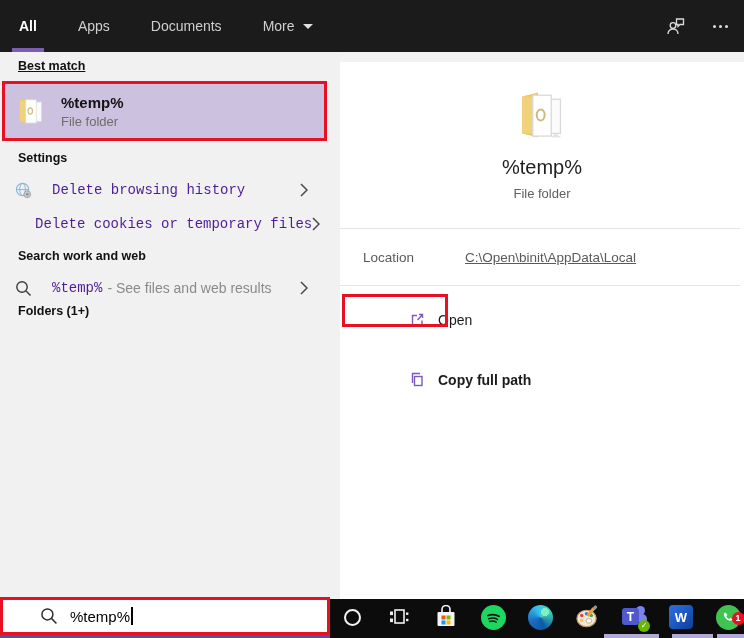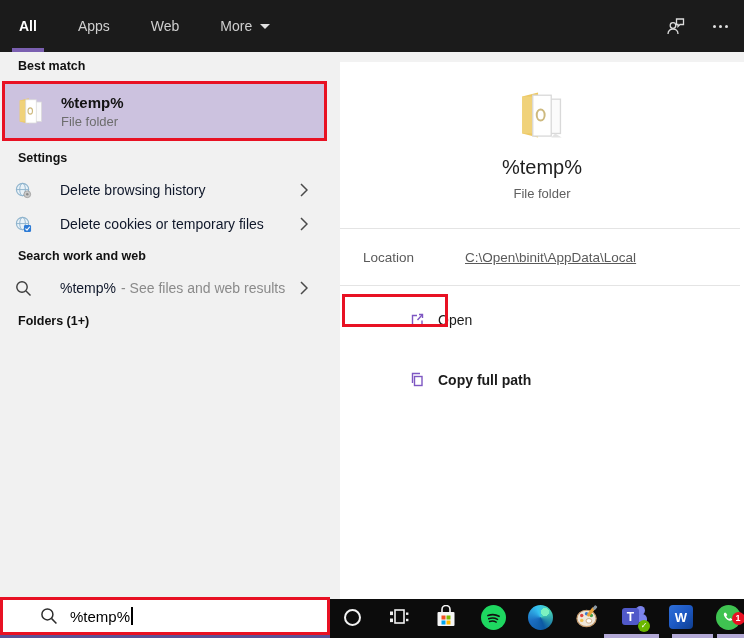--- a/index.html
+++ b/index.html
@@ -20,21 +20,21 @@
   .dots i { width:3px; height:3px; border-radius:50%; background:#e0e0e0; }
 
   
   .left { position:absolute; left:0; top:52px; width:340px; height:547px; background:#f1f1f1; }
   .sec-heading { position:absolute; left:18px; font-size:12.5px; font-weight:bold; color:#111; }
   .best-row { position:absolute; left:2px; top:29px; width:325px; height:60px; background:#ccc2df; border:3px solid #e81123; display:flex; align-items:center; padding-left:11px; }
   .best-texts { margin-left:15px; }
   .best-title { font-size:15px; font-weight:bold; color:#131313; }
   .best-sub { font-size:13px; color:#6d6d6d; margin-top:3px; }
   .lrow { position:absolute; left:0; width:330px; height:34px; display:flex; align-items:center; padding:0 10px 0 15px; }
-  .lrow .label { margin-left:28px; font-size:14px; color:#0f172a; white-space:nowrap; }
+  .lrow .label { margin-left:20px; font-size:14px; color:#4c1d95; white-space:nowrap;font-family:Liberation Mono, monospace; }
   .lrow .suffix { font-size:14px; color:#8a8a8a; margin-left:5px; white-space:nowrap; }
   .lrow .chev { margin-left:auto; margin-right:12px; display:flex; align-items:center; }
 
   
   .preview { position:absolute; left:340px; top:62px; width:404px; height:537px; background:#ffffff; }
   .big-folder { position:absolute; left:0; right:0; top:24px; display:flex; justify-content:center; }
   .pv-title { position:absolute; left:0; right:0; top:94px; text-align:center; font-size:20px; color:#1f1f1f; }
   .pv-sub { position:absolute; left:0; right:0; top:124px; text-align:center; font-size:13px; color:#5f5f5f; }
   .divider { position:absolute; left:0; right:4px; height:1px; background:#e4e4e4; }
   .loc-row { position:absolute; left:0; top:183px; width:100%; height:28px; }
@@ -78,21 +78,21 @@
 
   <div class="header">
     <div class="tabs">
       <div class="tab active">
           <span>All</span>
         </div>
       <div class="tab">
           <span>Apps</span>
         </div>
       <div class="tab">
-          <span>Web</span>
+          <span>Documents</span>
         </div>
       <div class="tab">
         <span>More</span>
         <span class="drop-arrow"></span>
       </div>
     </div>
     <div class="header-actions">
       <div class="hbtn">
         <svg width="20" height="20" viewBox="0 0 20 20">
           <circle cx="7" cy="9.5" r="2.8" fill="none" stroke="#dcdcdc" stroke-width="1.3"></circle>
@@ -105,21 +105,21 @@
             <i></i>
             <i></i>
             <i></i>
           </span>
       </div>
     </div>
   </div>
 
   <div class="left">
 
-    <div class="sec-heading" style="top:7px;">Best match</div>
+    <div class="sec-heading" style="top:7px;text-decoration:underline;">Best match</div>
 
     <div class="best-row">
       <svg width="30" height="34" viewBox="0 0 40 44">
         <path d="M5,8 L17,5 V39 L5,36 Z" fill="#edc863"></path>
         <rect x="5" y="8" width="14" height="28" fill="#f0d27a"></rect>
         <rect x="25" y="10" width="9" height="26" fill="#fbfbfb" stroke="#d9d9d9" stroke-width="1"></rect>
         <rect x="13" y="7" width="14" height="31" fill="#ffffff" stroke="#d9d9d9" stroke-width="1"></rect>
         <ellipse cx="19" cy="22" rx="3" ry="4.2" fill="none" stroke="#cdb97e" stroke-width="1.5"></ellipse>
       </svg>
       <div class="best-texts">
@@ -171,21 +171,21 @@
       </svg>
       <span class="label">%temp%</span>
       <span class="suffix">- See files and web results</span>
       <span class="chev">
         <svg width="8" height="14" viewBox="0 0 8 14">
           <polyline points="1,1 7,7 1,13" fill="none" stroke="#4a4a4a" stroke-width="1.5"></polyline>
         </svg>
       </span>
     </div>
 
-    <div class="sec-heading" style="top:262px;text-align:center;">Folders (1+)</div>
+    <div class="sec-heading" style="top:252px;text-align:center;">Folders (1+)</div>
   </div>
 
   <div class="preview">
 
     <div class="big-folder">
       <svg width="54" height="58" viewBox="0 0 40 44">
         <path d="M5,8 L17,5 V39 L5,36 Z" fill="#edc863"></path>
         <rect x="5" y="8" width="14" height="28" fill="#f0d27a"></rect>
         <rect x="25" y="10" width="9" height="26" fill="#fbfbfb" stroke="#d9d9d9" stroke-width="1"></rect>
         <path d="M30,36 l5,3 h-8 z" fill="#e3e3e3"></path>

